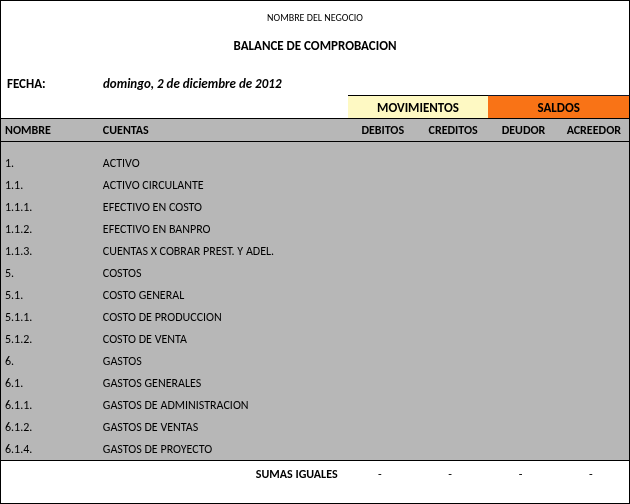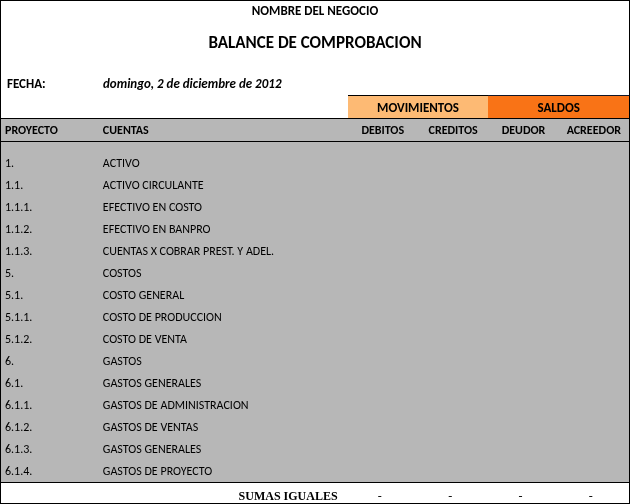--- a/index.html
+++ b/index.html
@@ -11,28 +11,28 @@
   }
   .sheet {
     width: 630px;
     height: 504px;
     box-sizing: border-box;
     border: 1px solid #000;
     position: relative;
   }
   .title {
     text-align: center;
-    font-weight: bold;
-    font-size: 13px;
-    padding-top: 2px;
+    font-weight: normal;
+    font-size: 10px;
+    padding-top: 10px;
   }
   .subtitle {
     text-align: center;
     font-weight: bold;
-    font-size: 17px;
+    font-size: 13px;
     padding-top: 14px;
     padding-bottom: 10px;
   }
   .date-row {
     display: flex;
     align-items: baseline;
     padding: 4px 4px 4px 4px;
     margin-top: 9px;
   }
   .date-label {
@@ -61,21 +61,21 @@
     height: 18px;
     overflow: hidden;
     white-space: nowrap;
   }
   .hdr-group th {
     font-weight: bold;
     text-align: center;
     font-size: 13px;
   }
   .mov-group {
-    background: #fdba74;
+    background: #fef9c3;
     border-top: 1px solid #000;
     border-bottom: 1px solid #000;
   }
   .sal-group {
     background: #f97316;
     border-top: 1px solid #0f172a;
     border-bottom: 1px solid #000;
   }
   .hdr-cols th {
     background: #b7b7b7;
@@ -93,21 +93,20 @@
   tbody.data tr.spacer td {
     height: 10px;
     padding: 0;
   }
   tfoot td {
     font-weight: bold;
     text-align: right;
     border-top: 1px solid #000;
     padding-right: 10px;
     height: 22px;
-    font-family: Liberation Serif, serif;
   }
   tfoot td.amt {
     text-align: center;
     font-weight: normal;
   }
   .blank-top {
     background: transparent;
     border-bottom: 1px solid #000;
   }
 </style>
@@ -133,21 +132,21 @@
         <col class="c-amt">
         <col class="c-amt">
     </colgroup>
     <thead>
       <tr class="hdr-group">
         <th class="blank-top" colspan="2"></th>
         <th class="mov-group" colspan="2">MOVIMIENTOS</th>
         <th class="sal-group" colspan="2">SALDOS</th>
       </tr>
       <tr class="hdr-cols">
-        <th>PROYECTO</th>
+        <th>NOMBRE</th>
         <th>CUENTAS</th>
         <th class="amt">DEBITOS</th>
         <th class="amt">CREDITOS</th>
         <th class="amt">DEUDOR</th>
         <th class="amt">ACREEDOR</th>
       </tr>
     </thead>
     <tbody class="data">
       <tr class="spacer">
         <td></td>
@@ -255,28 +254,20 @@
         </tr>
         <tr>
           <td>6.1.2.</td>
           <td>GASTOS DE VENTAS</td>
           <td></td>
           <td></td>
           <td></td>
           <td></td>
         </tr>
         <tr>
-          <td>6.1.3.</td>
-          <td>GASTOS GENERALES</td>
-          <td></td>
-          <td></td>
-          <td></td>
-          <td></td>
-        </tr>
-        <tr>
           <td>6.1.4.</td>
           <td>GASTOS DE PROYECTO</td>
           <td></td>
           <td></td>
           <td></td>
           <td></td>
         </tr>
       </tbody>
     <tfoot>
       <tr>

